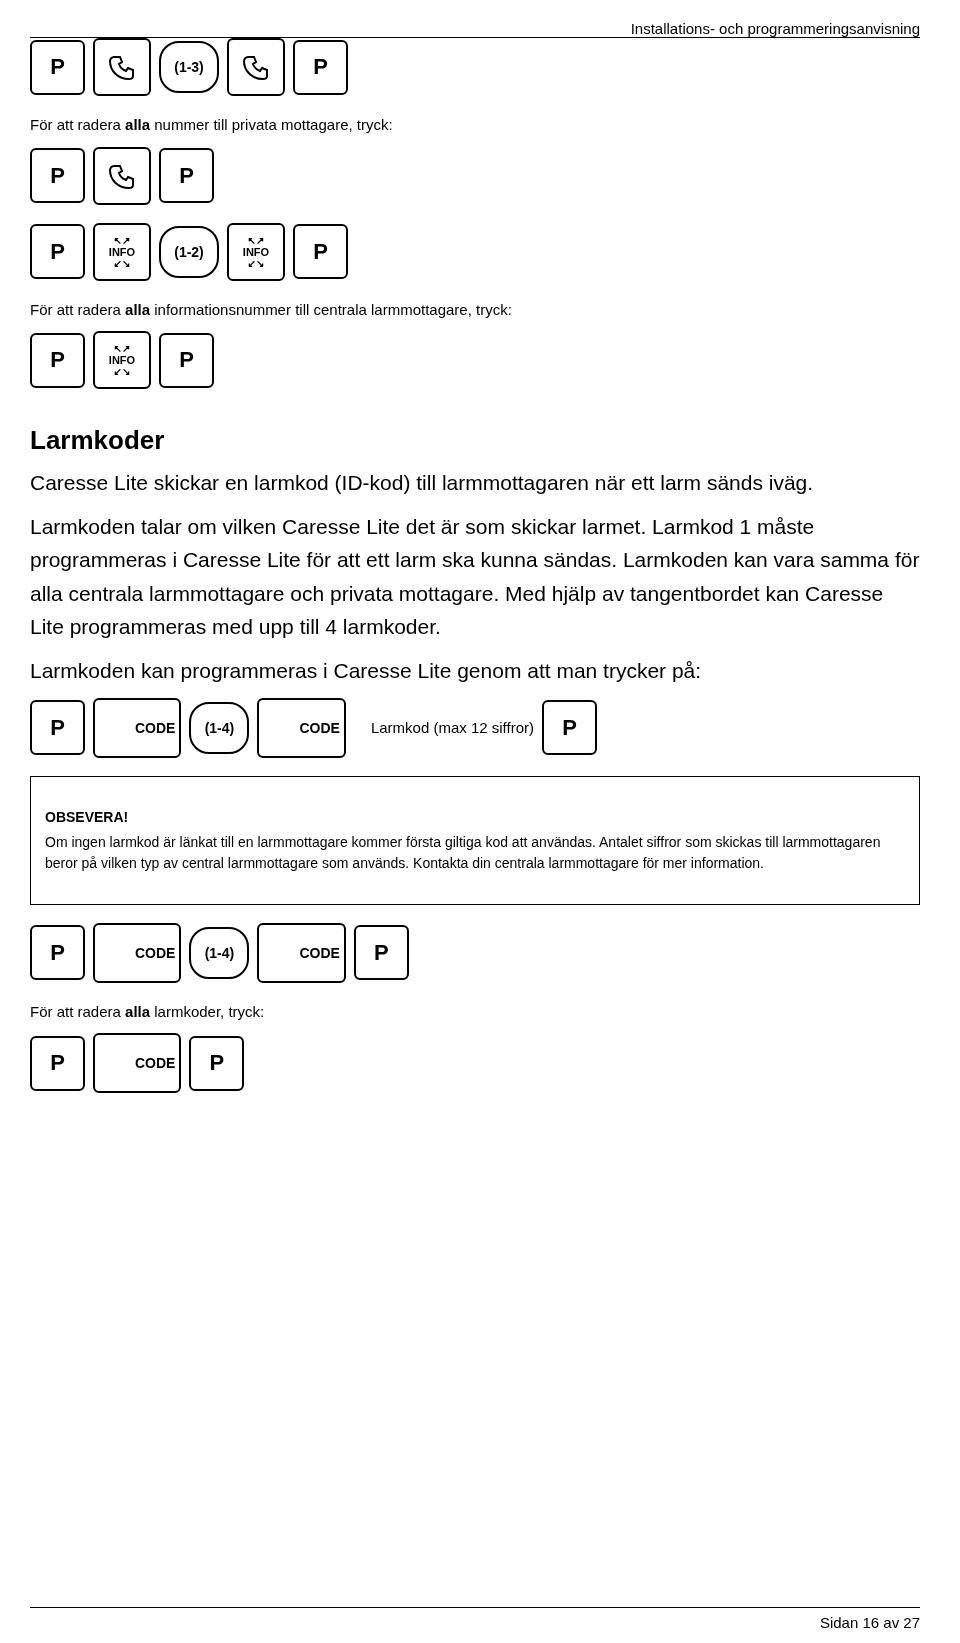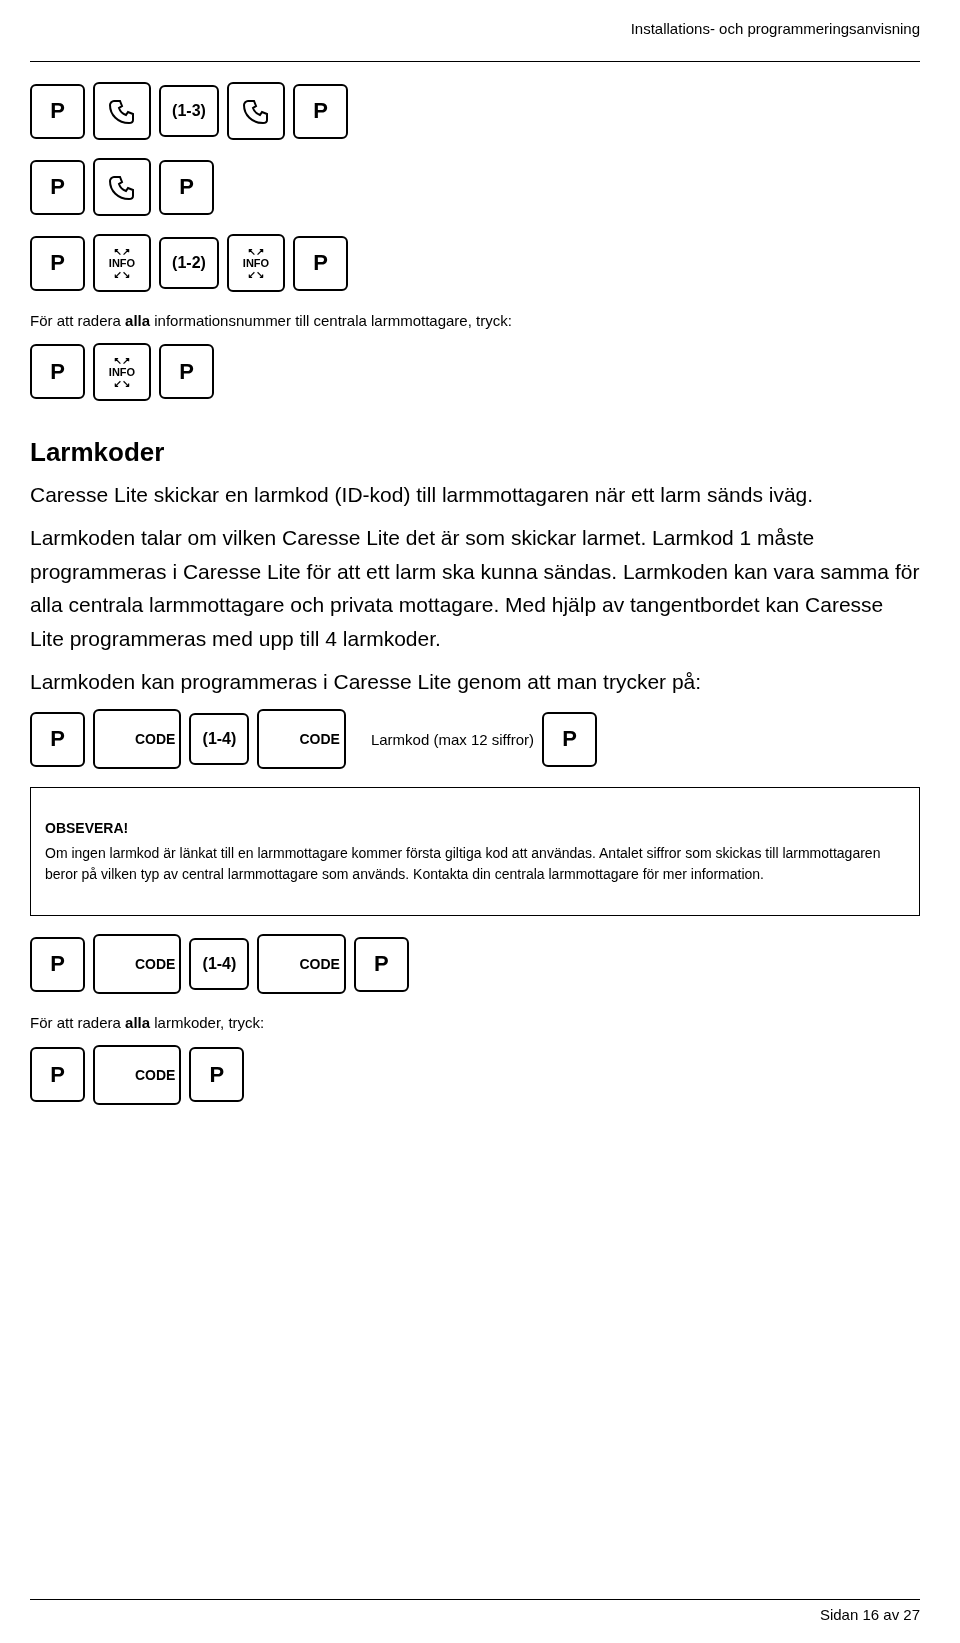--- a/index.html
+++ b/index.html
@@ -14,22 +14,21 @@
     }
     .page-container {
       padding: 20px 40px 60px 30px;
       position: relative;
       min-height: 1643px;
     }
     .page-header {
       text-align: right;
       font-size: 15px;
       border-bottom: 1px solid #000;
-      padding-bottom: 24px;
-      margin-bottom: 20px;
+      padding-bottom: 0;
     }
     .section {
       margin-bottom: 18px;
     }
     .section-text {
       font-size: 15px;
       margin-bottom: 10px;
       line-height: 1.5;
     }
     .section-text strong {
@@ -72,23 +71,24 @@
       position: relative;
     }
     .key-code {
       font-size: 14px;
       min-width: 80px;
       min-height: 60px;
       font-weight: bold;
       padding-left: 40px;
     }
     .key-range {
-      font-size: 16px;
+      font-size: 14px;
       min-width: 60px;
       min-height: 52px;
+      border-radius: 20px;
     }
     .info-inner {
       display: flex;
       flex-direction: column;
       align-items: center;
       justify-content: center;
     }
     .info-text {
       font-size: 11px;
       font-weight: bold;
@@ -114,21 +114,21 @@
       font-weight: bold;
       font-size: 14px;
       margin-bottom: 4px;
     }
     .larmkod-label {
       font-size: 15px;
       margin-left: 17px;
     }
     .page-footer {
       position: absolute;
-      bottom: 20px;
+      bottom: 12px;
       right: 40px;
       font-size: 15px;
       text-align: right;
       border-top: 1px solid #000;
       padding-top: 6px;
       width: calc(100% - 70px);
     }
     
     .phone-svg {
       width: 32px;
@@ -163,20 +163,23 @@
       <span class="key key-phone">
         <svg class="phone-svg" viewBox="0 0 32 32" fill="none" xmlns="http://www.w3.org/2000/svg">
           <path d="M8 6h6l2 5-3 2c1 3 4 6 7 7l2-3 5 2v6c0 2-2 3-4 3C12 28 4 20 4 10c0-2 2-4 4-4z" stroke="#000" stroke-width="2" fill="none"></path>
         </svg>
       </span>
       <span class="key key-p">P</span>
     </div>
   </div>
 
   <div class="section">
+    <p class="section-text">
+      För att radera <strong>alla</strong> nummer till privata mottagare, tryck:
+    </p>
     <div class="key-row">
       <span class="key key-p">P</span>
       <span class="key key-phone">
         <svg class="phone-svg" viewBox="0 0 32 32" fill="none" xmlns="http://www.w3.org/2000/svg">
           <path d="M8 6h6l2 5-3 2c1 3 4 6 7 7l2-3 5 2v6c0 2-2 3-4 3C12 28 4 20 4 10c0-2 2-4 4-4z" stroke="#000" stroke-width="2" fill="none"></path>
         </svg>
       </span>
       <span class="key key-p">P</span>
     </div>
   </div>

